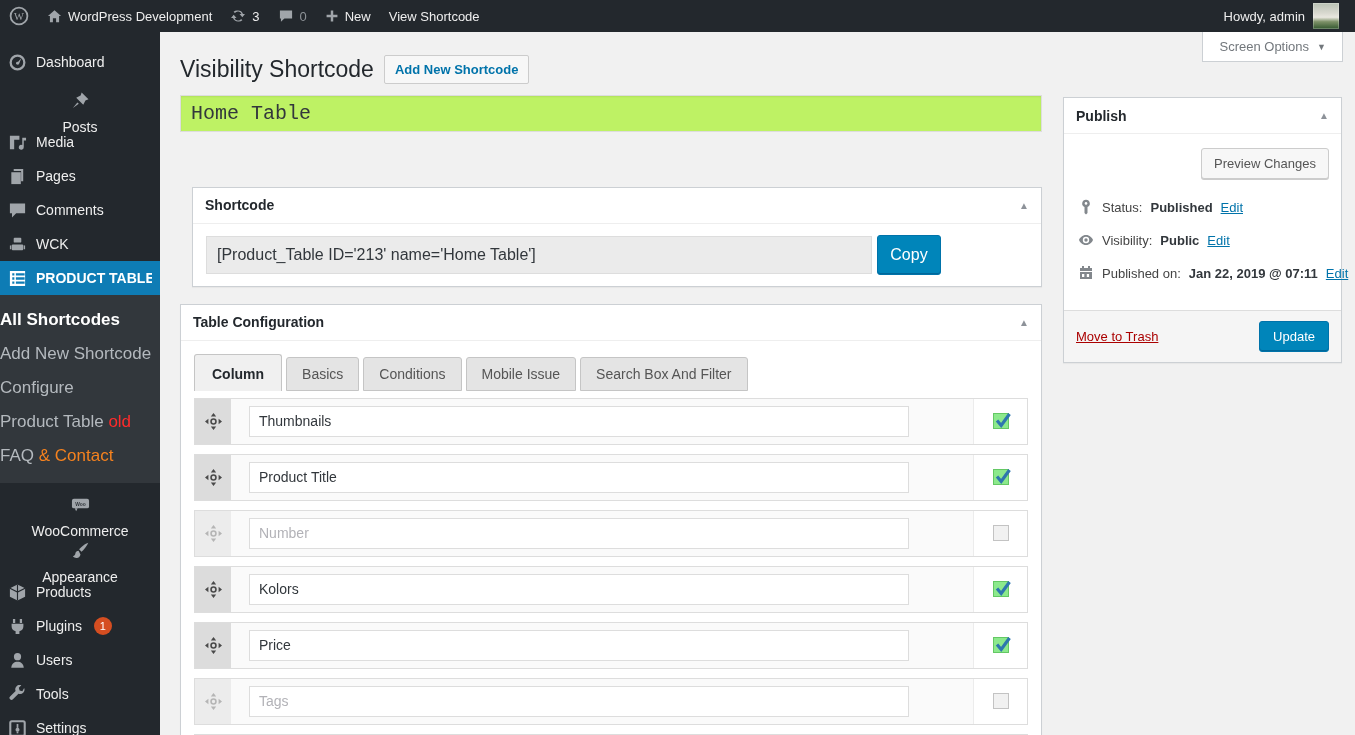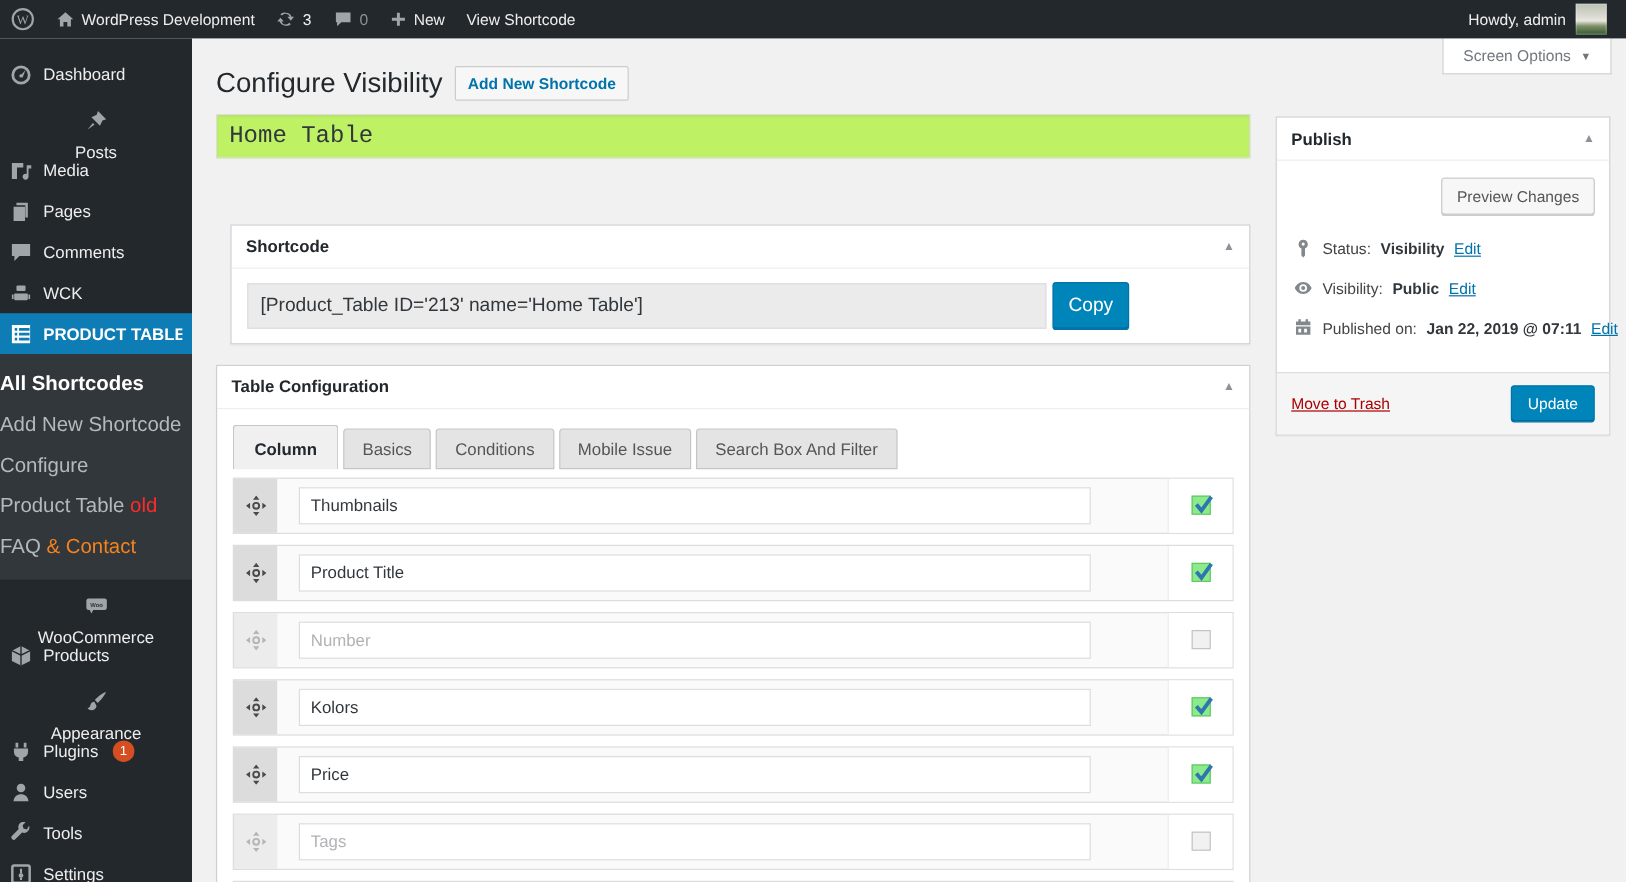--- a/index.html
+++ b/index.html
@@ -255,38 +255,38 @@
     <span>
         <svg viewBox="0 0 20 20">
           <rect x="1" y="4" width="18" height="10" rx="2"></rect>
           <path d="M7 14l-1.6 3.2L4 14z"></path>
           <text x="10" y="11.2" text-anchor="middle" font-size="5.2" font-weight="bold" fill="#32373c">Woo</text>
         </svg>
       </span>
     <span class="lbl">WooCommerce</span>
   </div>
 
+  <div class="mi gap12">
+    <span>
+        <svg viewBox="0 0 20 20">
+          <path d="M18.2 1.8c-3.2 1-7.6 4.4-9.7 7L11 11.3c2.6-2.1 6.1-6.4 7.2-9.5z"></path>
+          <path d="M8 10.3c-1.8 0-3.1 1.2-3.4 2.8-.2 1.4-1 2.3-2.6 3 1 1.2 2.6 1.9 4.1 1.7 2-.2 3.6-1.7 3.9-3.7z"></path>
+        </svg>
+      </span>
+    <span class="lbl">Appearance</span>
+  </div>
+
   <div class="mi">
     <span>
         <svg viewBox="0 0 20 20">
           <path d="M10 1.5 18 5.5v9L10 18.5 2 14.5v-9z"></path>
           <path d="M10 1.5v17M2 5.5l8 4 8-4" stroke="#23282d" stroke-width="1.2" fill="none"></path>
         </svg>
       </span>
     <span class="lbl">Products</span>
-  </div>
-
-  <div class="mi gap12">
-    <span>
-        <svg viewBox="0 0 20 20">
-          <path d="M18.2 1.8c-3.2 1-7.6 4.4-9.7 7L11 11.3c2.6-2.1 6.1-6.4 7.2-9.5z"></path>
-          <path d="M8 10.3c-1.8 0-3.1 1.2-3.4 2.8-.2 1.4-1 2.3-2.6 3 1 1.2 2.6 1.9 4.1 1.7 2-.2 3.6-1.7 3.9-3.7z"></path>
-        </svg>
-      </span>
-    <span class="lbl">Appearance</span>
   </div>
 
   <div class="mi">
     <span>
         <svg viewBox="0 0 20 20">
           <path d="M5.2 2h2.4v4.2H5.2zM12.4 2h2.4v4.2h-2.4zM3.8 7.2h12.4v2.6a5.3 5.3 0 0 1-4.2 5.2V18H8v-3a5.3 5.3 0 0 1-4.2-5.2z"></path>
         </svg>
       </span>
     <span class="lbl">Plugins</span>
     <span class="badge">1</span>
@@ -337,21 +337,21 @@
 <div class="content">
 
   <div class="scropt">
     <span>Screen Options</span>
     <span class="caret">▼</span>
   </div>
 
   <div class="main">
 
     <div class="h1row">
-      <h1>Configure Visibility</h1>
+      <h1>Visibility Shortcode</h1>
       <button class="addnew">Add New Shortcode</button>
     </div>
 
     <input class="titleinput" value="Home Table" style="">
 
     
     <div class="postbox sc-box">
       <div class="pb-head">
         <span>Shortcode</span>
         <span class="toggle">▲</span>
@@ -491,21 +491,21 @@
       <div class="pub-body">
         <div class="prevrow">
           <button class="prevbtn">Preview Changes</button>
         </div>
         <div class="miscrow">
           <svg viewBox="0 0 16 16">
               <path d="M8 .8a3.8 3.8 0 0 1 1.5 7.3v5.8L8 15.6l-1.5-1.7V8.1A3.8 3.8 0 0 1 8 .8z"></path>
               <circle cx="8" cy="4.4" r="1.3" fill="#fff"></circle>
             </svg>
           <span>Status:</span>
-          <b>Visibility</b>
+          <b>Published</b>
           <a class="edit">Edit</a>
         </div>
         <div class="miscrow">
           <svg viewBox="0 0 16 16">
               <path d="M8 3C4.4 3 1.8 5.7 1 8c.8 2.3 3.4 5 7 5s6.2-2.7 7-5c-.8-2.3-3.4-5-7-5zm0 8.2A3.2 3.2 0 1 1 11.2 8 3.2 3.2 0 0 1 8 11.2z"></path>
               <circle cx="8" cy="8" r="1.7"></circle>
             </svg>
           <span>Visibility:</span>
           <b>Public</b>
           <a class="edit">Edit</a>

